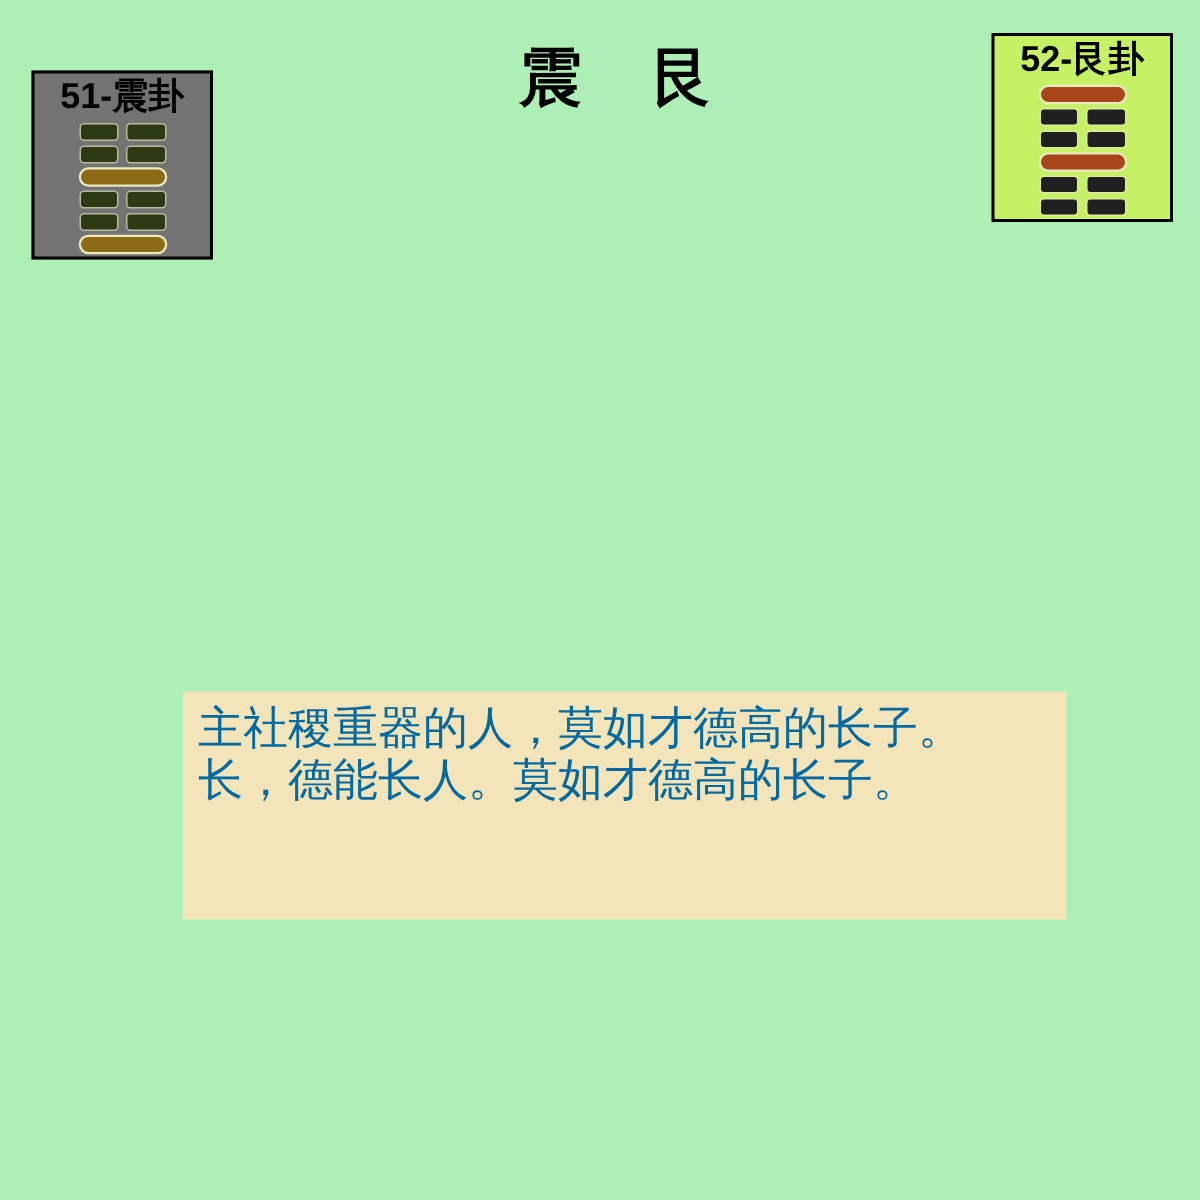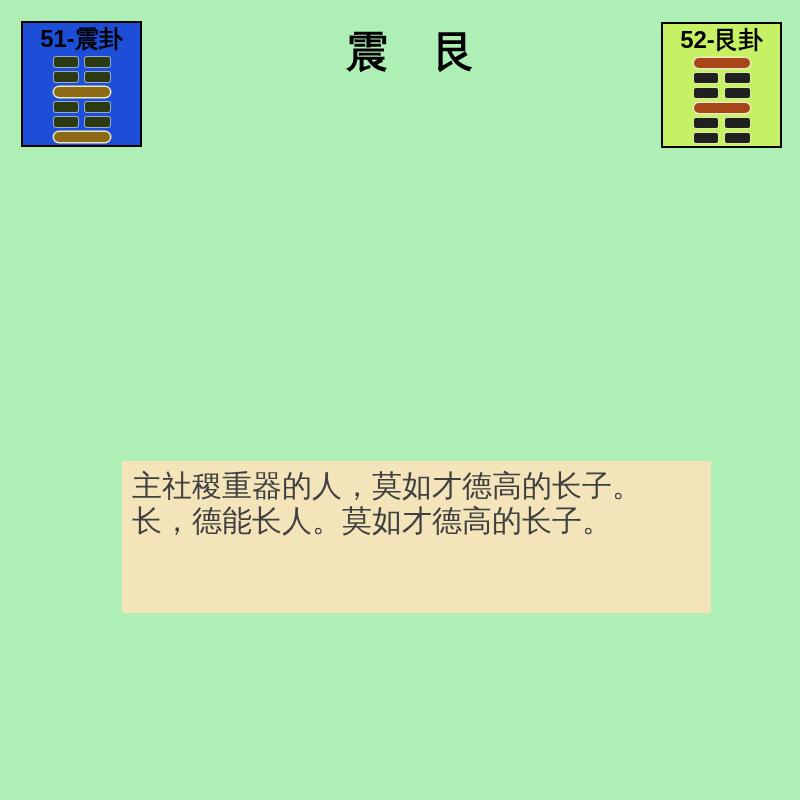--- a/index.html
+++ b/index.html
@@ -96,31 +96,31 @@
     left: 122px;
     top: 461px;
     width: 589px;
     height: 152px;
     box-sizing: border-box;
     background: #F3E4BA;
     padding: 7px 10px 0 10px;
     font-family: "Liberation Serif", serif;
     font-size: 30px;
     line-height: 35px;
-    color: #404040;
+    color: #0369a1;
     white-space: nowrap;
   }
   .text-line { white-space: nowrap; }
 </style>
 </head>
 <body style="background: rgb(174, 239, 181);">
 
 <div class="page">
 
-  <div class="hex-card left" style="background: #1d4ed8; border-color: rgb(0, 0, 0);">
+  <div class="hex-card left" style="background: #737373; border-color: rgb(0, 0, 0); margin-top: 26px;">
     <div class="hex-label">51-震卦</div>
     <div class="hex-figure">
         <div class="hex-row yin">
           <div class="seg" style="background: rgb(44, 58, 20); box-shadow: rgba(233, 233, 194, 0.6) 0px 0px 0px 1px;"></div>
           <div class="seg" style="background: rgb(44, 58, 20); box-shadow: rgba(233, 233, 194, 0.6) 0px 0px 0px 1px;"></div>
         </div>
         <div class="hex-row yin">
           <div class="seg" style="background: rgb(44, 58, 20); box-shadow: rgba(233, 233, 194, 0.6) 0px 0px 0px 1px;"></div>
           <div class="seg" style="background: rgb(44, 58, 20); box-shadow: rgba(233, 233, 194, 0.6) 0px 0px 0px 1px;"></div>
         </div>

